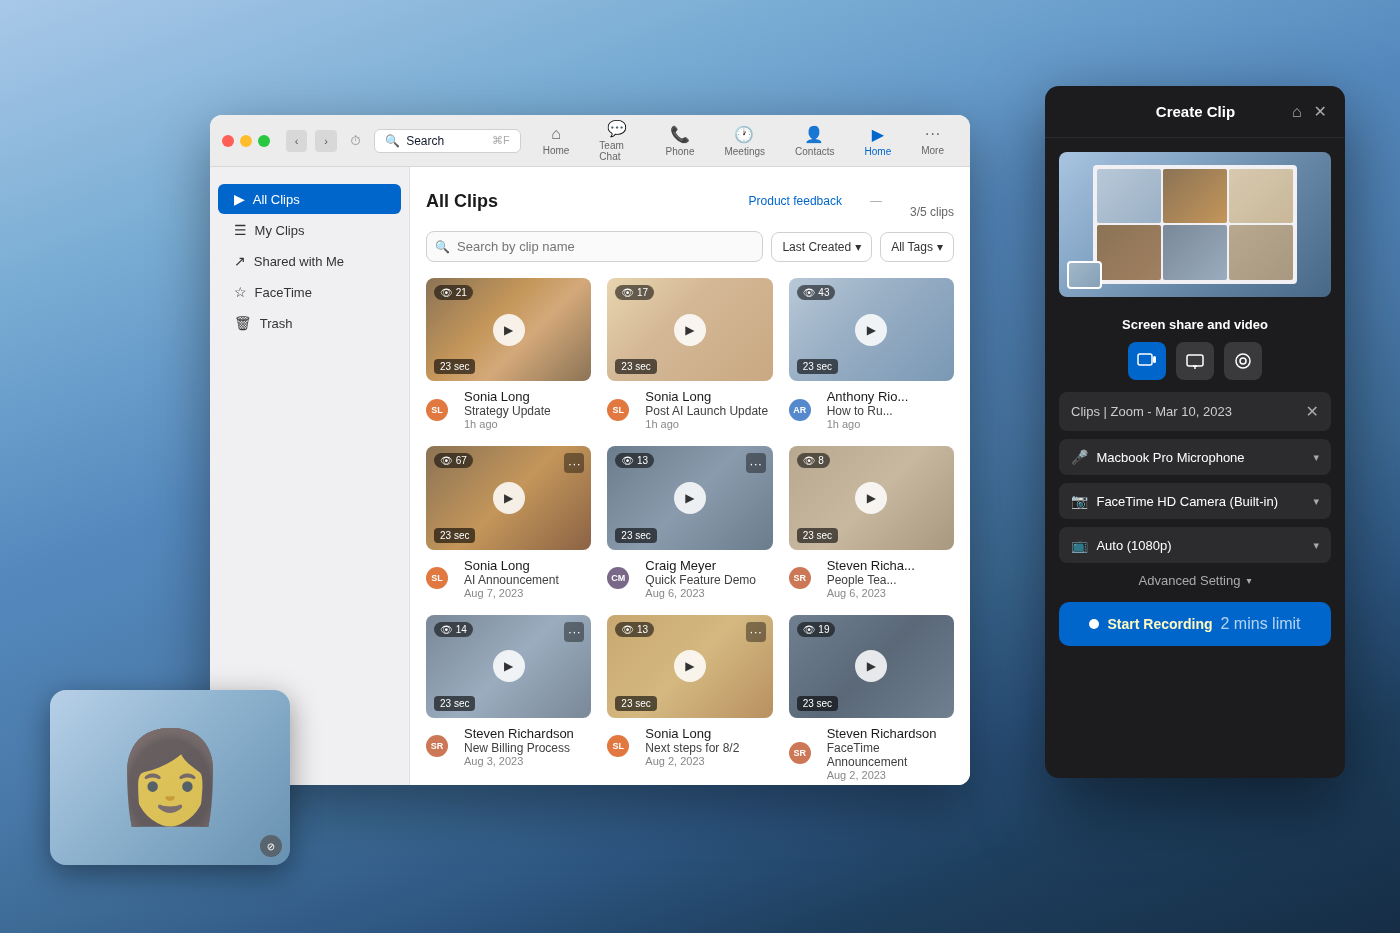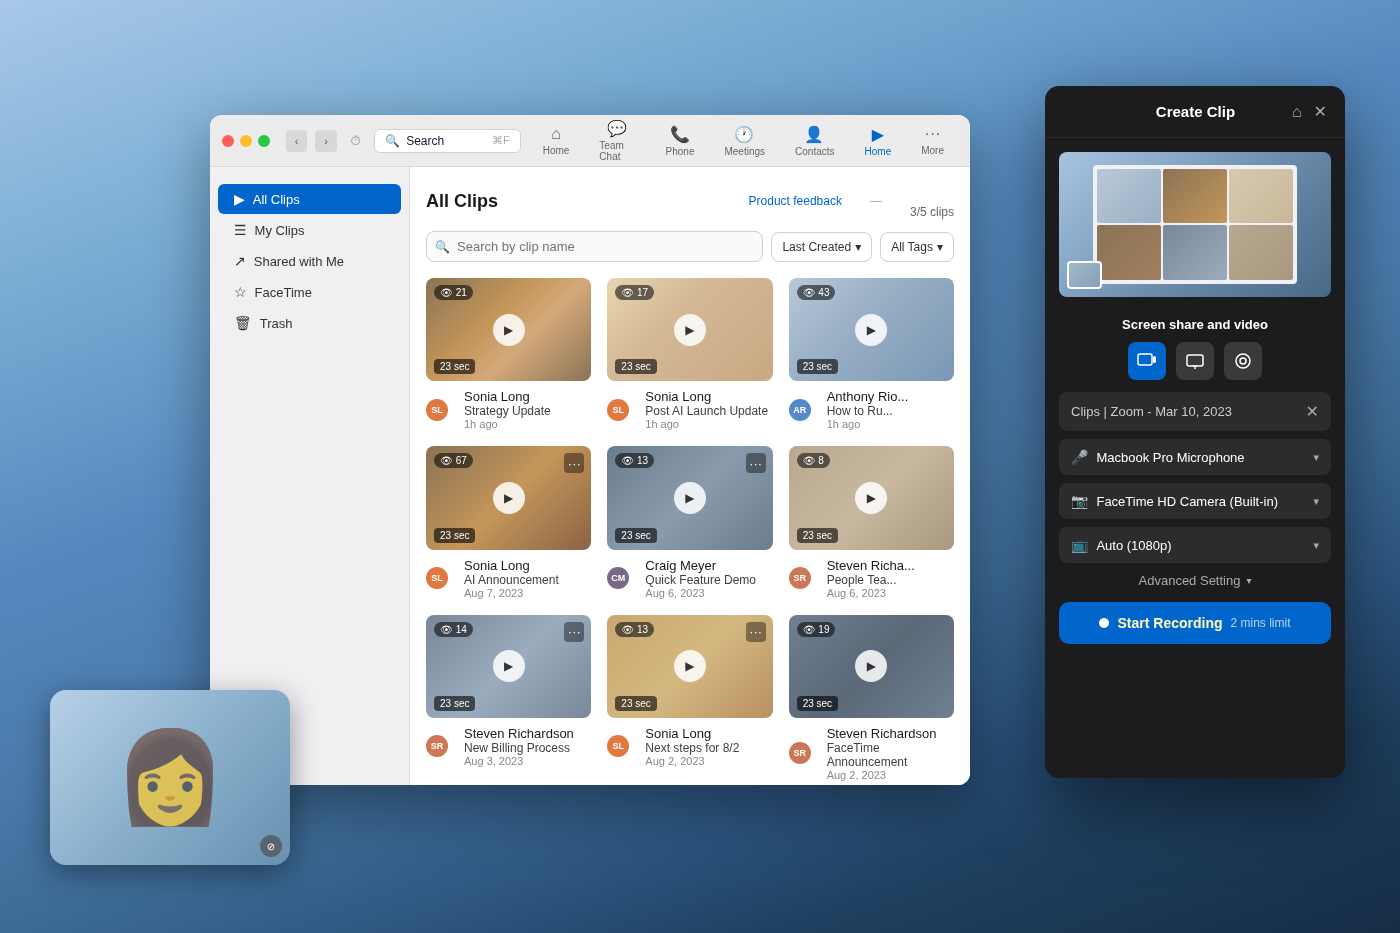--- a/index.html
+++ b/index.html
@@ -528,21 +528,21 @@
       border-radius: 50%;
       background: white;
     }
     .rec-label {
       color: #fef9c3;
       font-size: 14px;
       font-weight: 600;
     }
     .rec-limit {
       color: rgba(255,255,255,0.7);
-      font-size: 12px;
+      font-size: 16px;
     }
 
     
     .floating-camera {
       position: absolute;
       bottom: 68px;
       left: 50px;
       width: 240px;
       height: 175px;
       border-radius: 16px;

